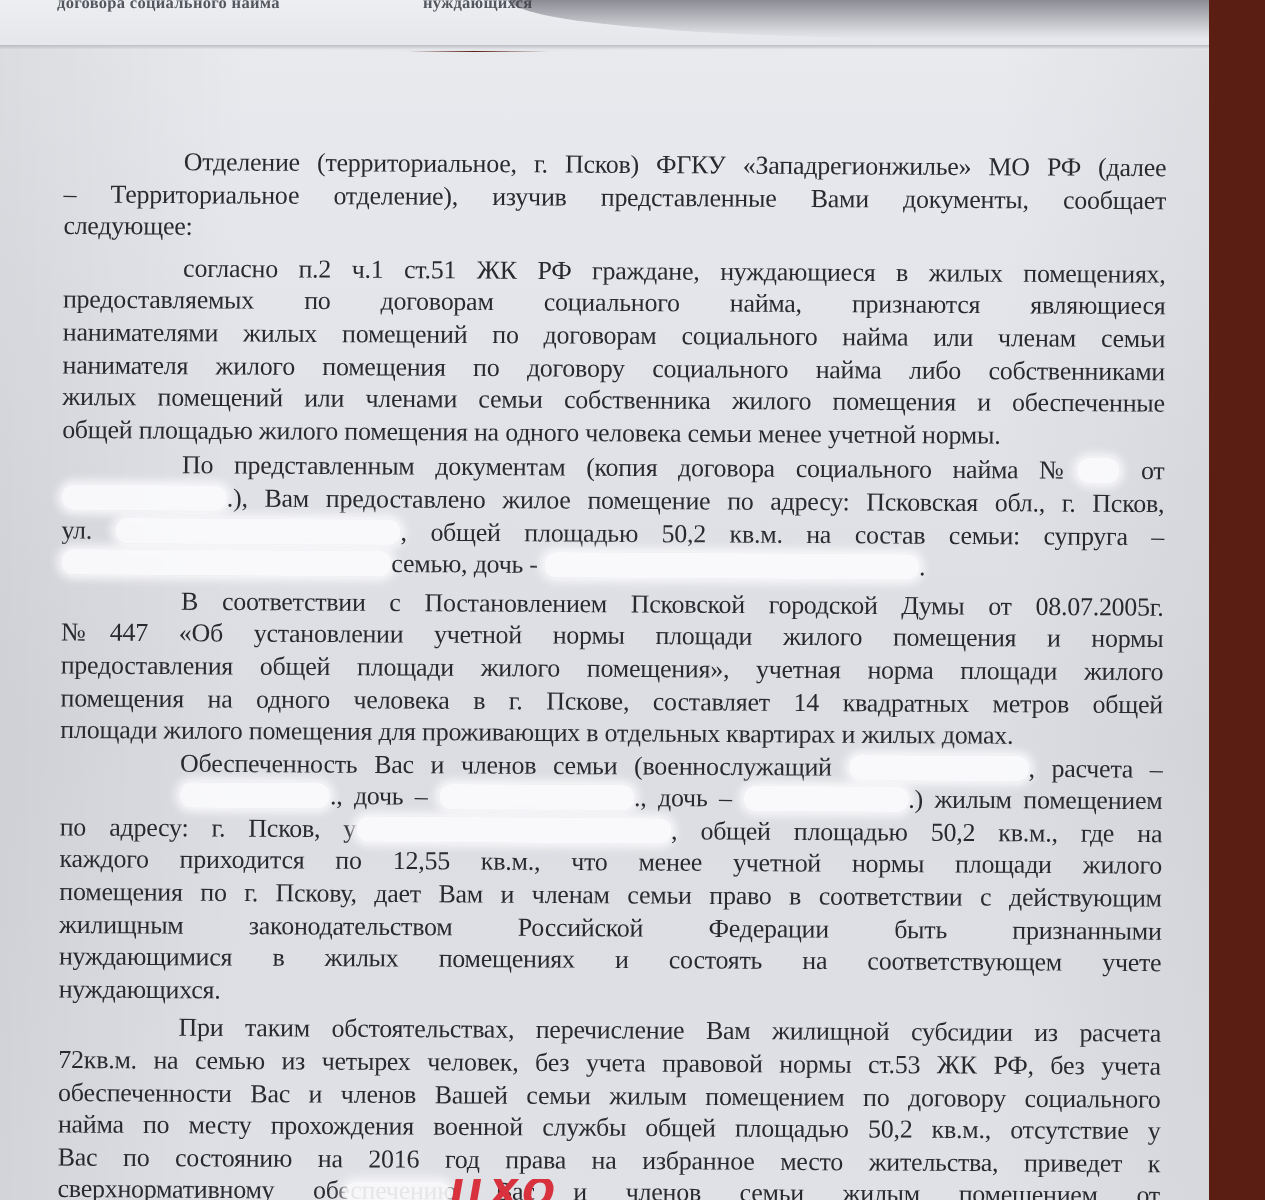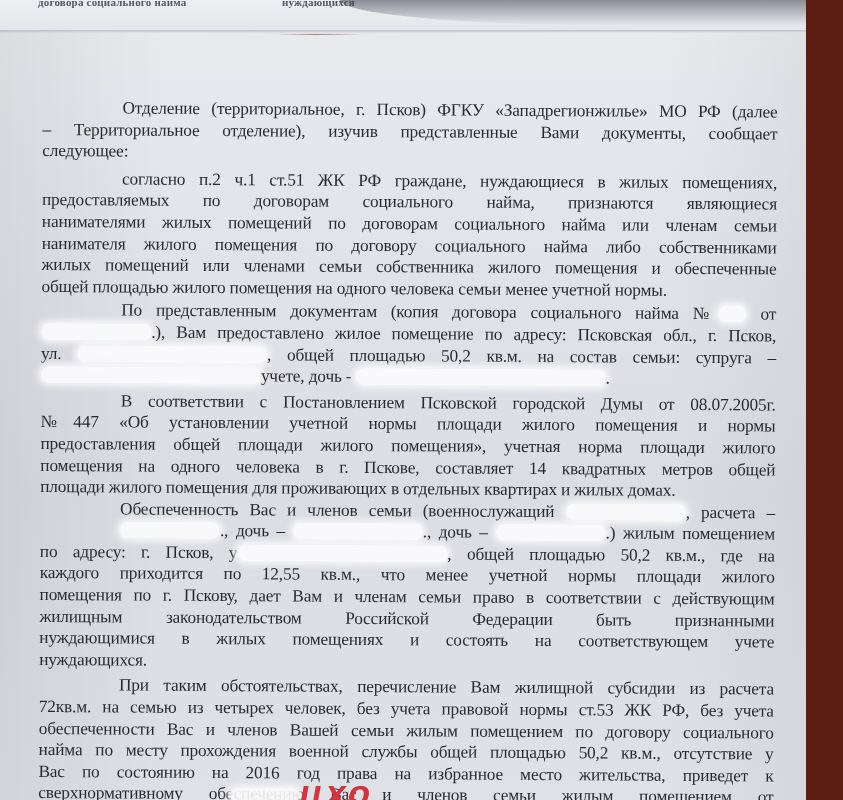--- a/index.html
+++ b/index.html
@@ -105,21 +105,21 @@
     <span class="line" style="padding-left:80px;">
       <span>По представленным документам (копия договора социального найма №</span><span class="redact" style="width:28px;"></span><span> от</span>
     </span>
     <span class="line">
       <span class="redact" style="width:110px;"></span><span>.), Вам предоставлено жилое помещение по адресу: Псковская обл., г. Псков,</span>
     </span>
     <span class="line">
       <span>ул.</span> <span class="redact" style="width:190px;"></span><span>, общей площадью 50,2 кв.м. на состав семьи: супруга –</span>
     </span>
     <span class="line last">
-      <span class="redact" style="width:220px;"></span><span>учете, дочь - </span><span class="redact" style="width:250px;"></span><span>.</span>
+      <span class="redact" style="width:220px;"></span><span>семью, дочь - </span><span class="redact" style="width:250px;"></span><span>.</span>
     </span>
 
     <div style="height: 4px;"></div>
     <span class="line" style="padding-left:80px;">В соответствии с Постановлением Псковской городской Думы от 08.07.2005г.</span>
     <span class="line">№447 «Об установлении учетной нормы площади жилого помещения и нормы</span>
     <span class="line">предоставления общей площади жилого помещения», учетная норма площади жилого</span>
     <span class="line">помещения на одного человека в г. Пскове, составляет 14 квадратных метров общей</span>
     <span class="line last">площади жилого помещения для проживающих в отдельных квартирах и жилых домах.</span>
 
     <span class="line" style="padding-left:80px;">

